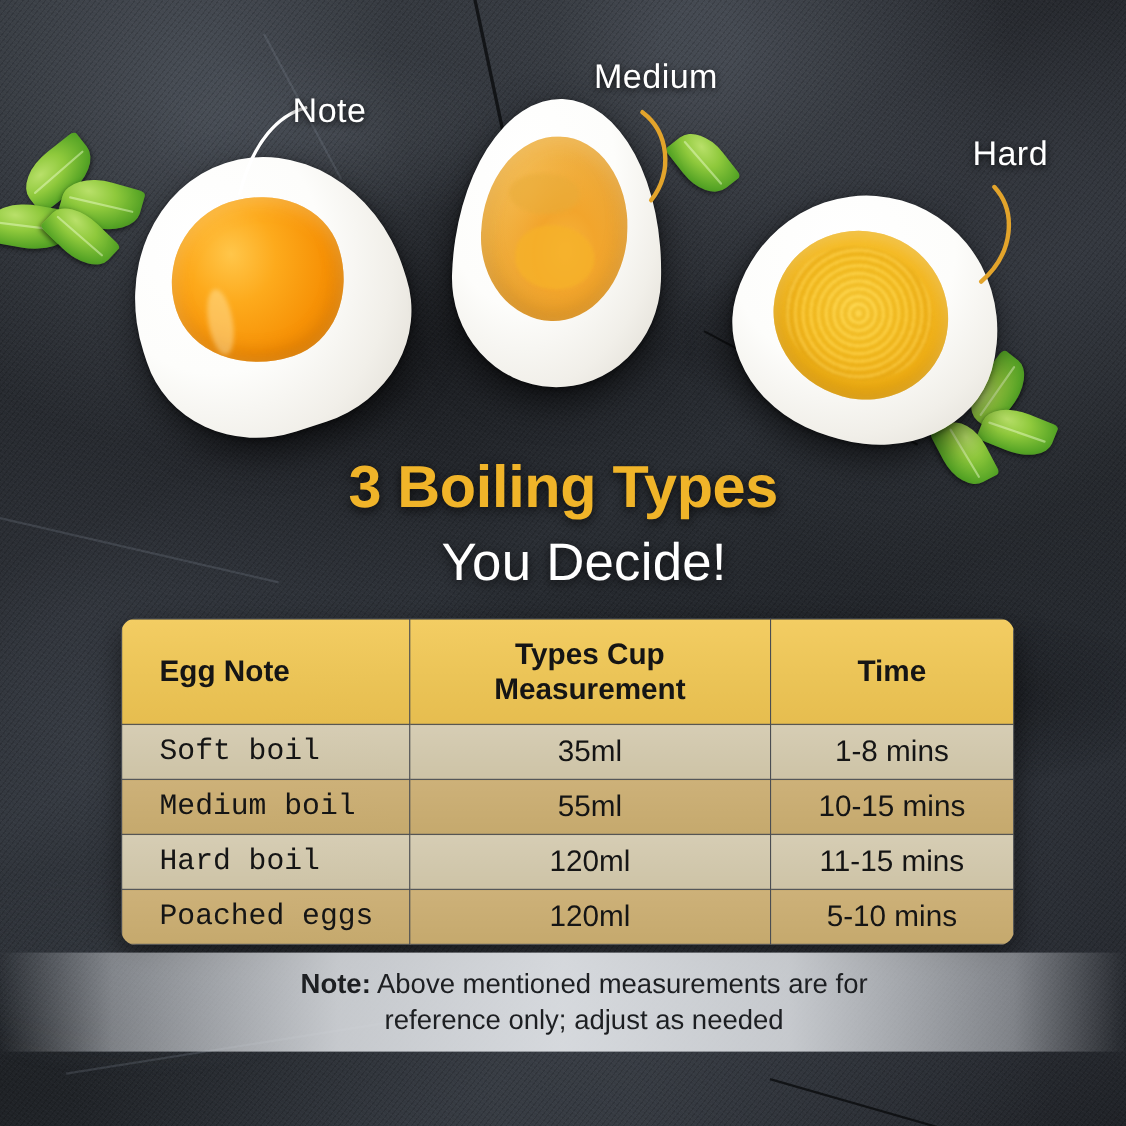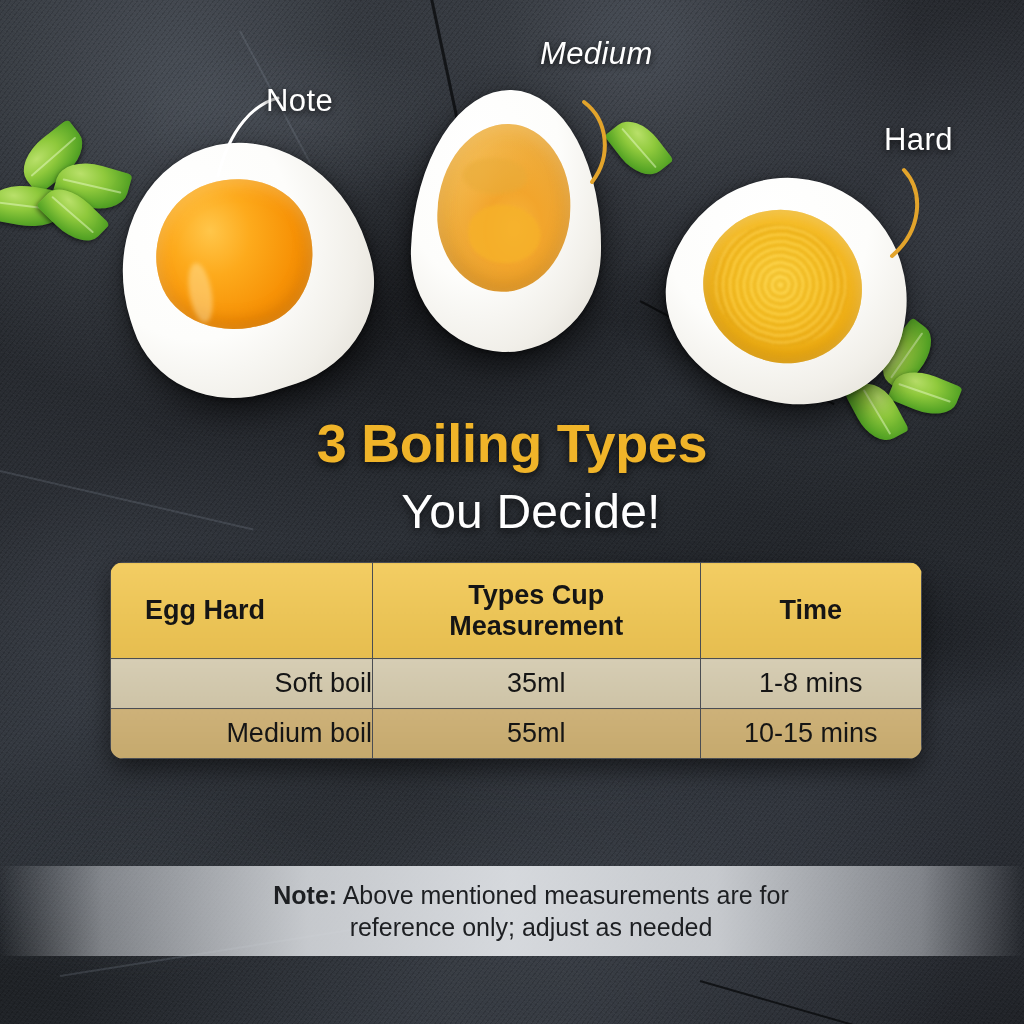--- a/index.html
+++ b/index.html
@@ -103,21 +103,21 @@
   table.boil col.c2{ width:40.4%; }
   table.boil col.c3{ width:27.3%; }
 
   table.boil thead th{
     background:linear-gradient(180deg,#f3cd63 0%,#ebc457 55%,#e6bd4f 100%);
     font-size:27px; font-weight:700; height:96px; line-height:1.12;
   }
   table.boil thead th.left{ text-align:left; padding-left:34px; }
 
   table.boil tbody td{ height:50px; font-size:27px; font-weight:400; }
-  table.boil tbody td.left{ text-align:right; padding-left:34px; }
+  table.boil tbody td.left{ text-align:left; padding-left:34px;font-family:Liberation Mono, monospace; }
   tr.odd td{ background:linear-gradient(180deg,#d6cdb4 0%,#cdc3a6 100%);text-align:center; }
   tr.even td{ background:linear-gradient(180deg,#cdb179 0%,#c5a96d 100%); }
 
   
   .note-band{
     position:absolute; left:0; width:1024px; top:866px; height:90px;
     background:linear-gradient(90deg,
       rgba(205,208,212,0) 0%,
       rgba(198,201,206,.55) 10%,
       rgba(214,217,221,.90) 30%,
@@ -202,58 +202,68 @@
   </div>
 
   <svg style="position:absolute;left:196px;top:92px;width:90px;height:95px;overflow:visible;">
     <path d="M82 6 C 58 12, 34 36, 22 84" fill="none" stroke="#FFFFFF" stroke-width="3" stroke-linecap="round"></path>
   </svg>
   <div class="callout-label" style="left:266px;top:83px;">Note</div>
 
   <svg style="position:absolute;left:578px;top:98px;width:50px;height:90px;overflow:visible;">
     <path d="M6 4 C 30 22, 34 58, 14 84" fill="none" stroke="#E3A42B" stroke-width="4" stroke-linecap="round"></path>
   </svg>
-  <div class="callout-label" style="left:540px;top:36px;font-style:italic;">Medium</div>
+  <div class="callout-label" style="left:540px;top:52px;">Medium</div>
 
   <svg style="position:absolute;left:888px;top:166px;width:50px;height:96px;overflow:visible;">
     <path d="M16 4 C 36 26, 34 64, 4 90" fill="none" stroke="#E3A42B" stroke-width="4" stroke-linecap="round"></path>
   </svg>
   <div class="callout-label" style="left:884px;top:122px;">Hard</div>
 
   <div class="title-main" style="top:412px;">3 Boiling Types</div>
   <div class="title-sub" style="top:484px;padding-left:38px;">You Decide!</div>
 
   <div class="tbl-wrap">
     <table class="boil">
       <colgroup>
           <col class="c1">
           <col class="c2">
           <col class="c3">
         </colgroup>
       <thead>
         <tr>
-          <th class="left">Egg Hard</th>
+          <th class="left">Egg Note</th>
           <th>
             <span>Types Cup</span><br>
             <span>Measurement</span>
           </th>
           <th>Time</th>
         </tr>
       </thead>
       <tbody>
         <tr class="odd">
           <td class="left">Soft boil</td>
           <td>35ml</td>
           <td>1-8 mins</td>
         </tr>
         <tr class="even">
           <td class="left">Medium boil</td>
           <td>55ml</td>
           <td>10-15 mins</td>
         </tr>
+        <tr class="odd">
+          <td class="left">Hard boil</td>
+          <td>120ml</td>
+          <td>11-15 mins</td>
+        </tr>
+        <tr class="even">
+          <td class="left">Poached eggs</td>
+          <td>120ml</td>
+          <td>5-10 mins</td>
+        </tr>
       </tbody>
     </table>
   </div>
 
   <div class="note-band">
     <div class="note-text">
       <b>Note:</b><span> Above mentioned measurements are for</span><br>
       <span>reference only; adjust as needed</span>
     </div>
   </div>

